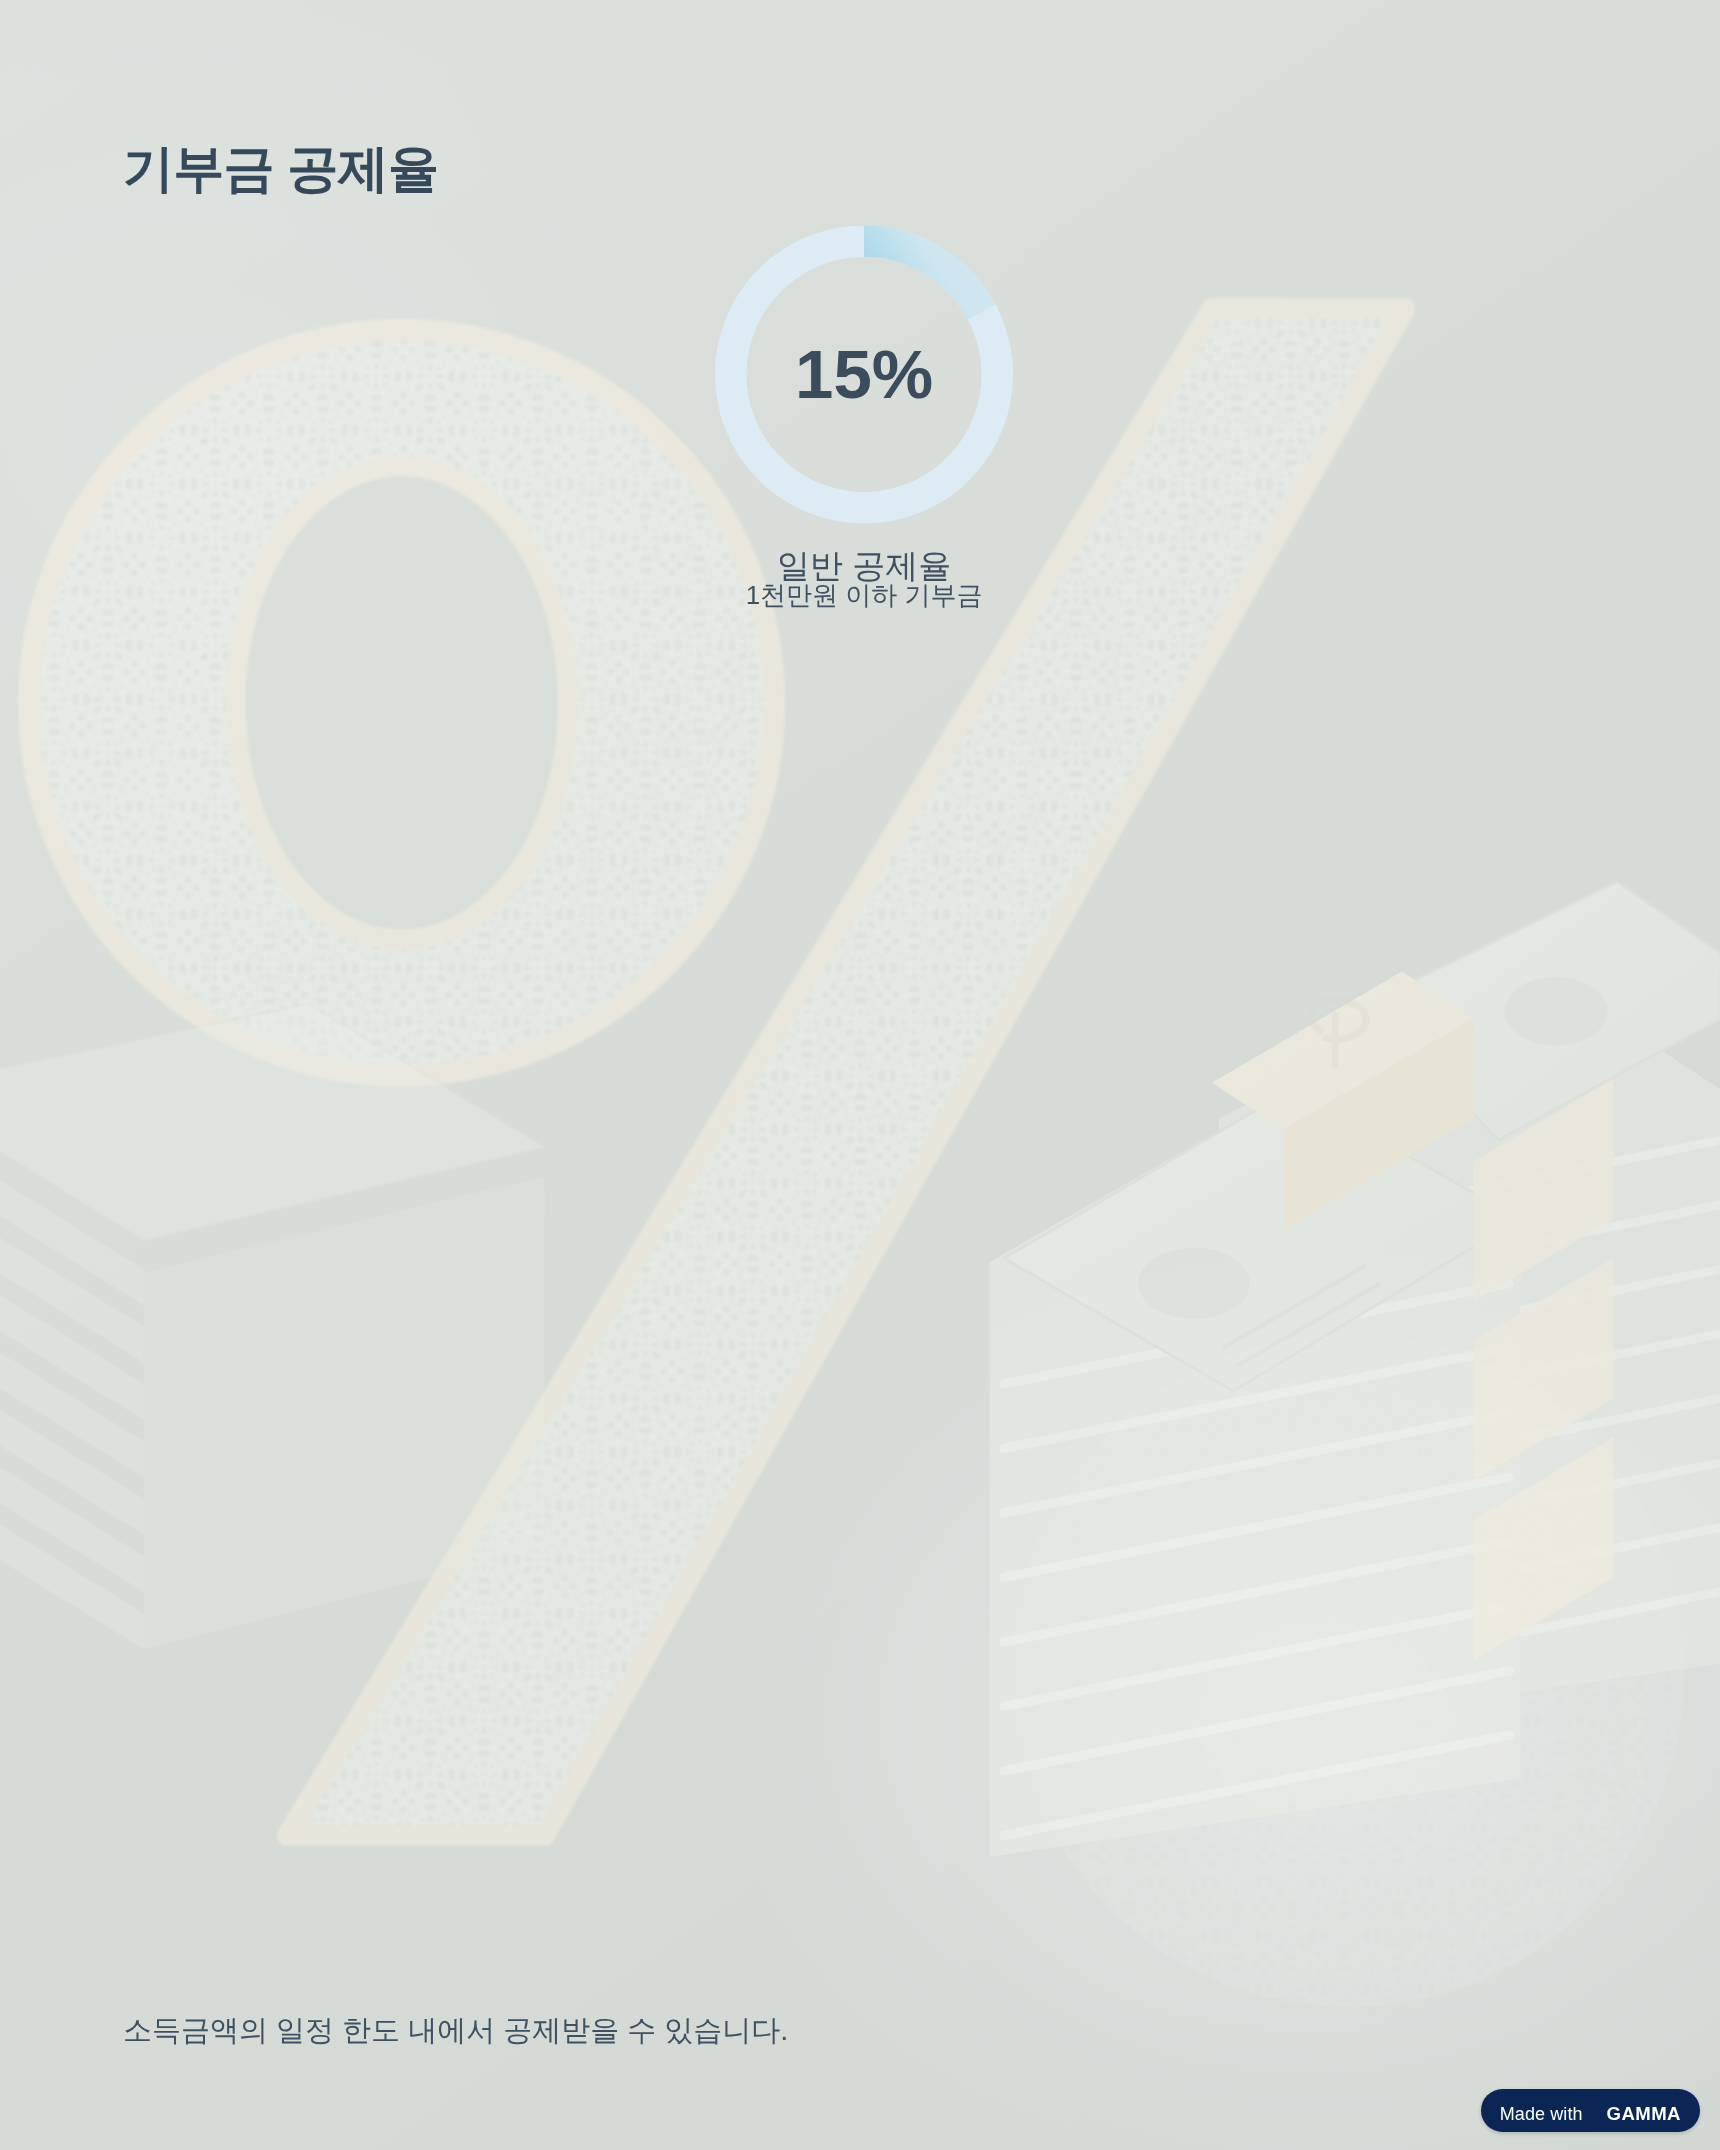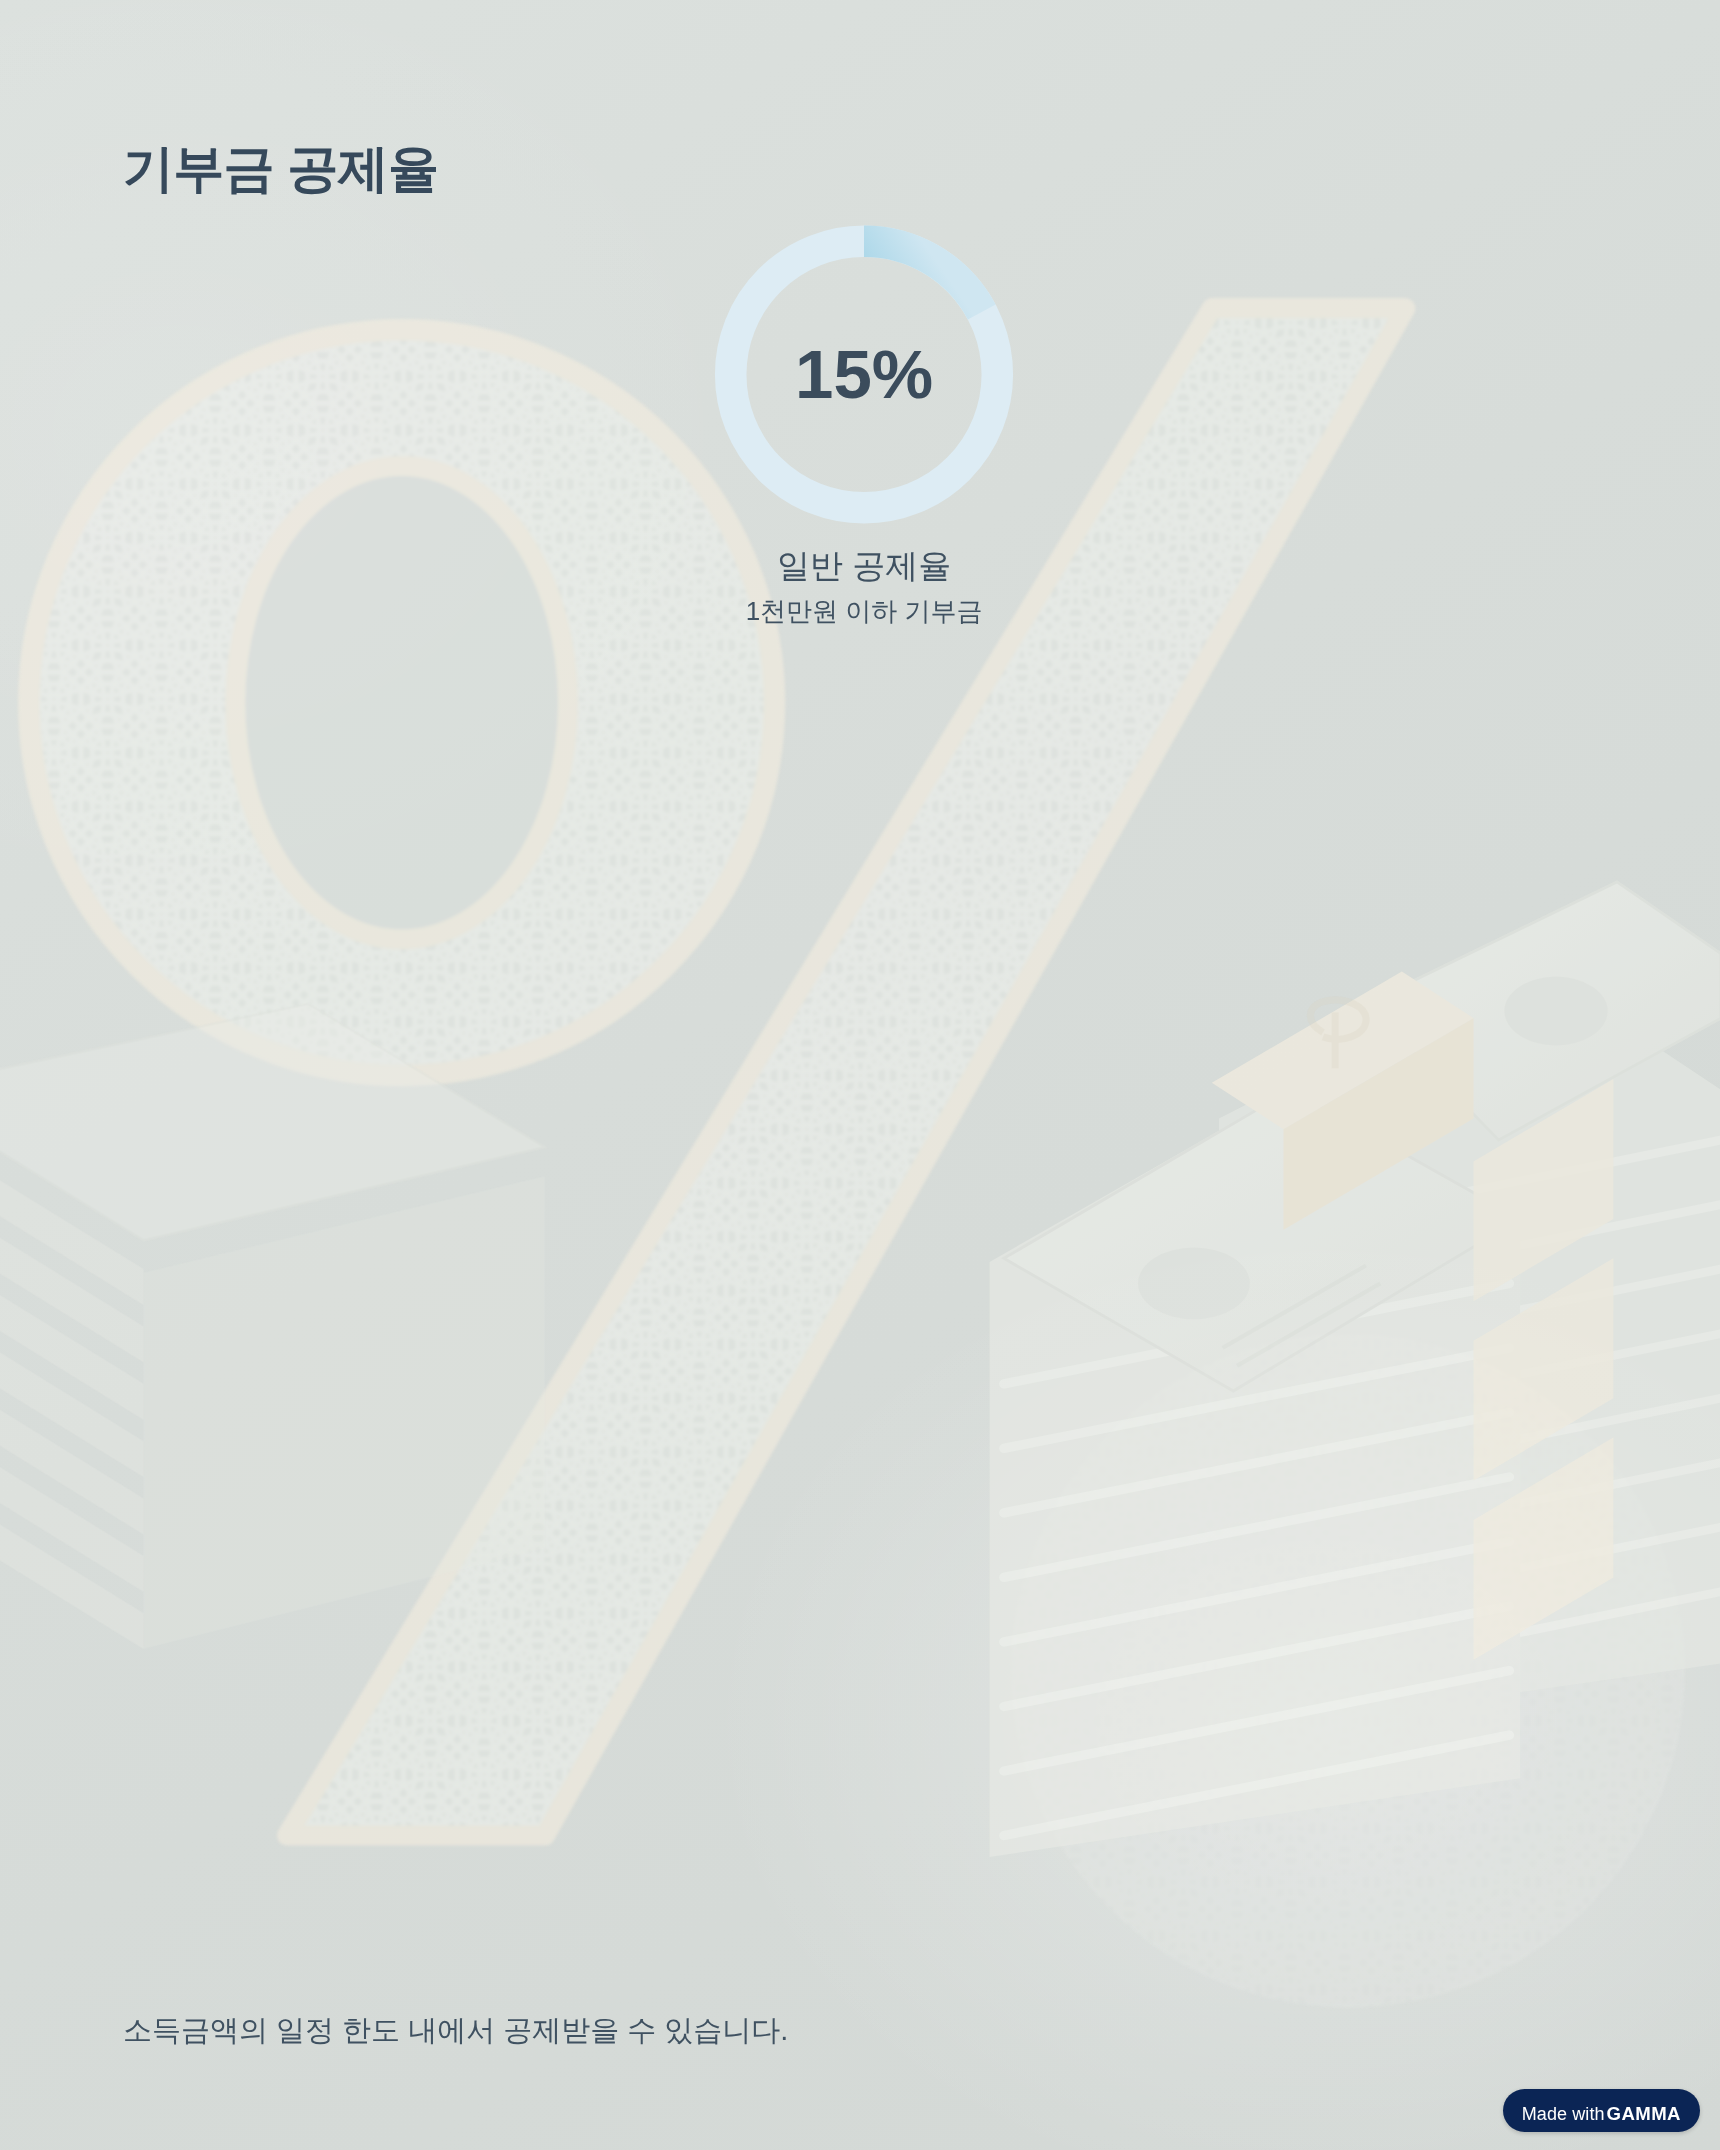--- a/index.html
+++ b/index.html
@@ -87,21 +87,20 @@
     font-weight: 500;
     color: #3f5161;
     line-height: 1.0;
     margin-top: 24.4px;
   }
   .caption-sub {
     font-size: 26px;
     font-weight: 500;
     color: #3f5161;
     line-height: 1.0;
-    margin-top: 16px;
   }
 
   
   .footer-note {
     position: absolute;
     left: 123px;
     bottom: 100px;
     font-size: 29px;
     font-weight: 500;
     color: #3f5161;
@@ -112,21 +111,21 @@
   .gamma-badge {
     position: absolute;
     right: 21.5px;
     bottom: 18.6px;
     background: #0b2555;
     color: #ffffff;
     border-radius: 716px;
     padding: 8px 18.6px 9.3px 18.6px;
     display: flex;
     align-items: baseline;
-    gap: 2px;
+    gap: 24px;
     font-size: 18px;
     line-height: 1;
     box-shadow: 0 1.4px 4.3px rgba(0,0,0,0.18);
   }
   .gamma-badge .made { font-weight: 400; letter-spacing: 0.1px; }
   .gamma-badge .brand {
     font-weight: 800;
     letter-spacing: 0.4px;
     font-family: Liberation Sans, sans-serif;
     font-size: 18.6px;

